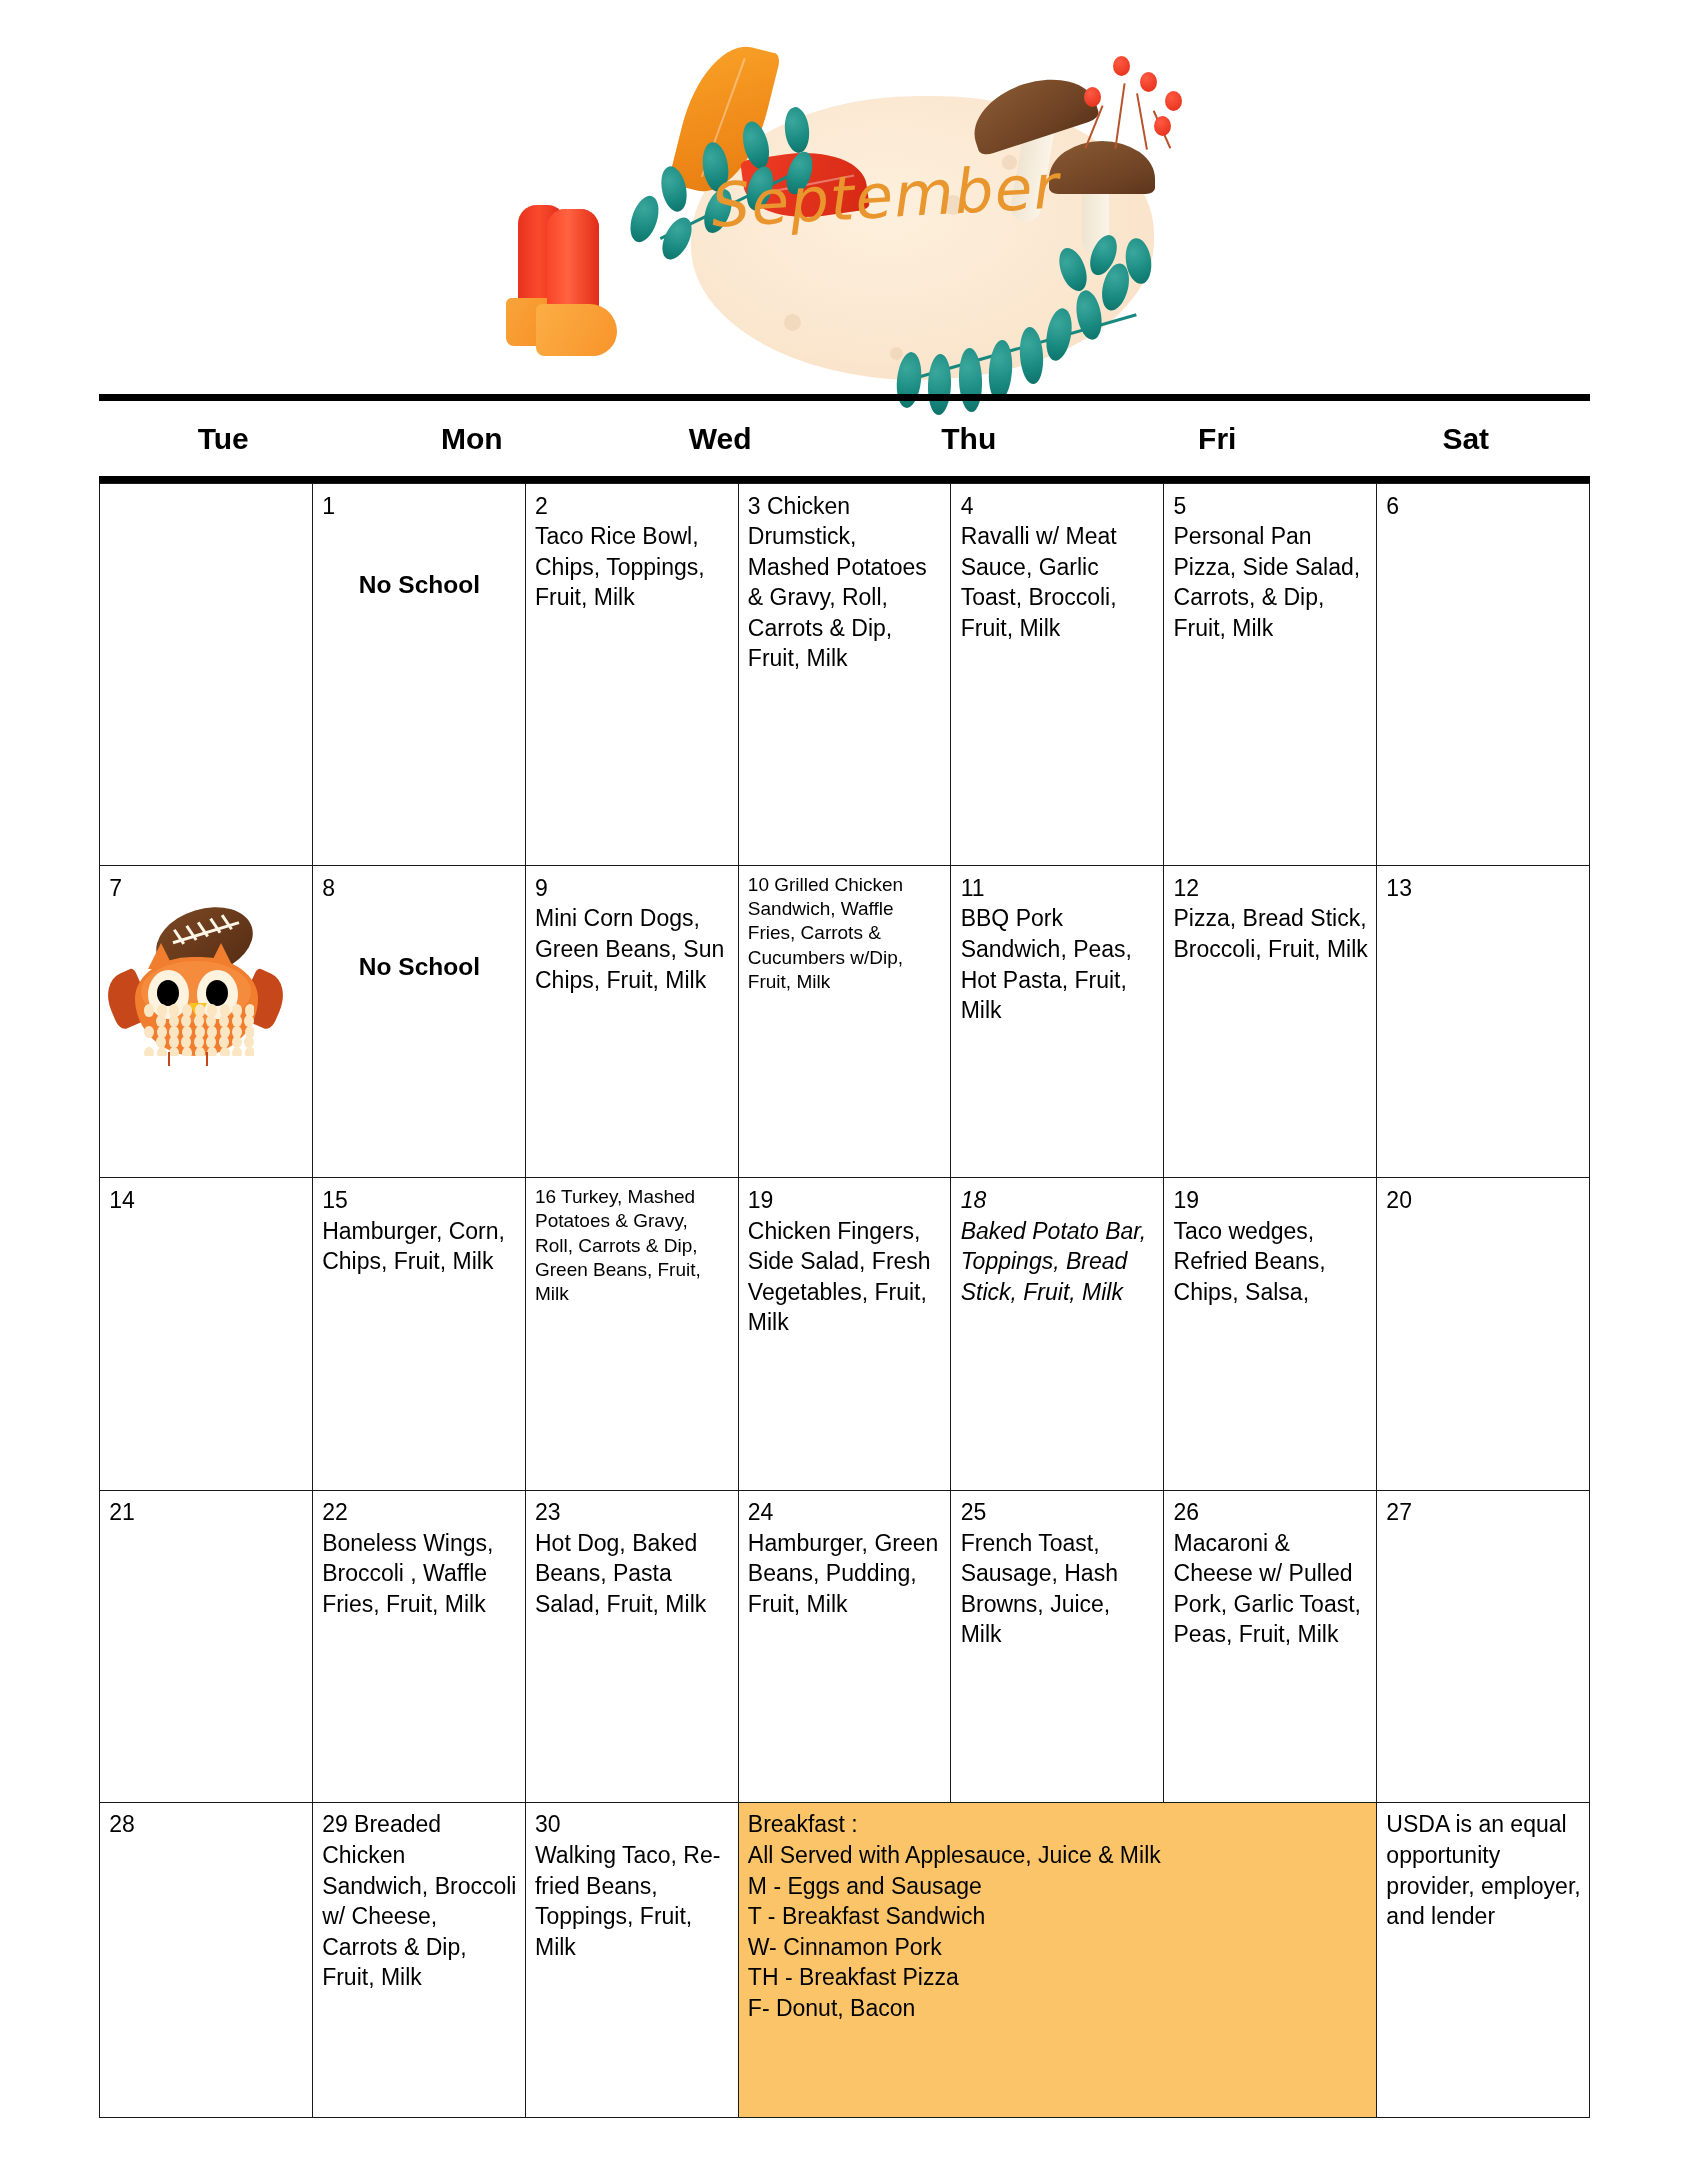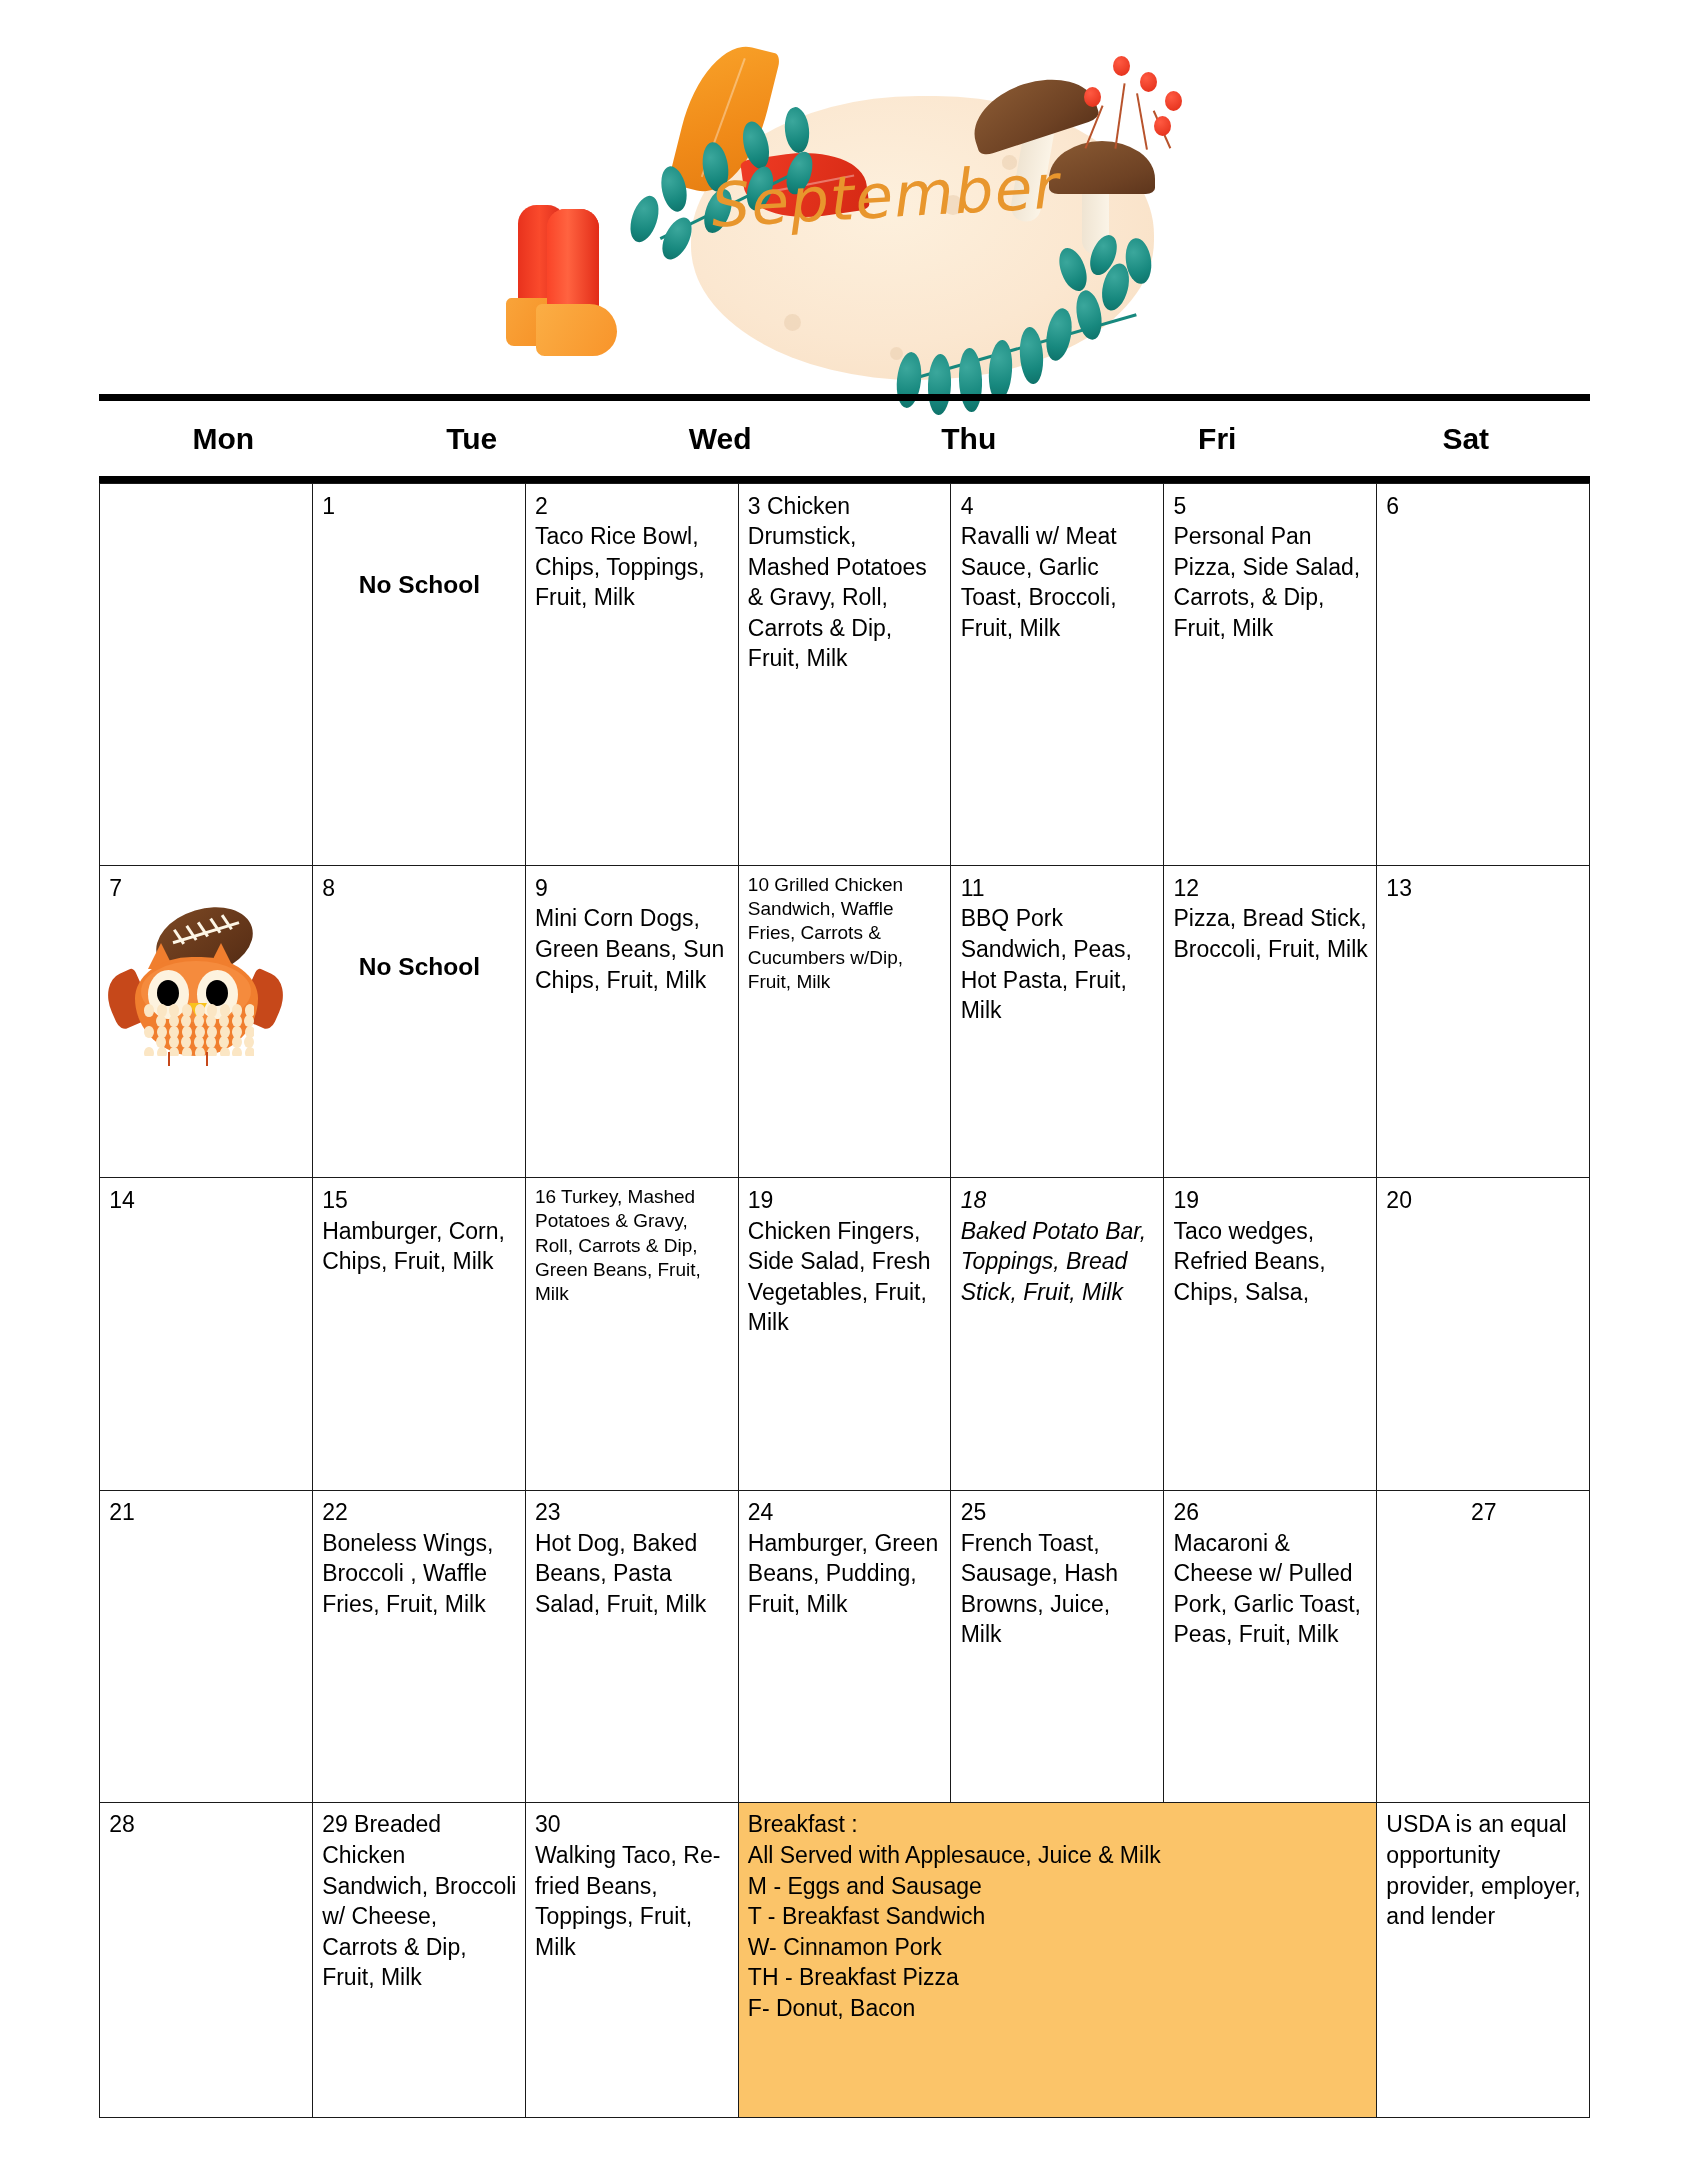--- a/index.html
+++ b/index.html
@@ -167,22 +167,22 @@
     </div>
 
     <div class="month-title">September</div>
   </div>
 </div>
 
 <div class="cal">
   <div class="rule-top"></div>
 
   <div class="dow-row">
+    <div class="dow">Tue</div>
     <div class="dow">Mon</div>
-    <div class="dow">Tue</div>
     <div class="dow">Wed</div>
     <div class="dow">Thu</div>
     <div class="dow">Fri</div>
     <div class="dow">Sat</div>
   </div>
 
   <div class="rule-head"></div>
 
   <table class="grid">
     <colgroup>
@@ -297,21 +297,21 @@
           <td class="day" style="height: 298px;"><span class="dnum">19</span><span class="menu">Taco wedges, Refried Beans, Chips, Salsa,</span></td>
           <td class="day" style="height: 298px;"><span class="dnum">20</span></td>
         </tr>
         <tr>
           <td class="day" style="height: 298px;"><span class="dnum">21</span></td>
           <td class="day" style="height: 298px;"><span class="dnum">22</span><span class="menu">Boneless Wings, Broccoli , Waffle Fries, Fruit, Milk</span></td>
           <td class="day" style="height: 298px;"><span class="dnum">23</span><span class="menu">Hot Dog, Baked Beans, Pasta Salad, Fruit, Milk</span></td>
           <td class="day" style="height: 298px;"><span class="dnum">24</span><span class="menu">Hamburger, Green Beans, Pudding, Fruit, Milk</span></td>
           <td class="day" style="height: 298px;"><span class="dnum">25</span><span class="menu">French Toast, Sausage, Hash Browns, Juice, Milk</span></td>
           <td class="day" style="height: 298px;"><span class="dnum">26</span><span class="menu">Macaroni &amp; Cheese w/ Pulled Pork, Garlic Toast, Peas, Fruit, Milk</span></td>
-          <td class="day" style="height: 298px; text-align: center;"><span class="dnum">27</span></td>
+          <td class="day" style="height: 298px;"><span class="dnum">27</span></td>
         </tr>
         <tr>
           <td class="day" style="height: 301px;"><span class="dnum">28</span></td>
           <td class="day" style="height: 301px;">
             <span class="menu">29  Breaded Chicken Sandwich, Broccoli w/ Cheese, Carrots &amp; Dip, Fruit, Milk</span>
           </td>
           <td class="day" style="height: 301px;"><span class="dnum">30</span><span class="menu">Walking Taco, Re-fried Beans, Toppings, Fruit, Milk</span></td>
           <td class="day breakfast" colspan="3" style="height: 301px;">
             <span class="bline">Breakfast :</span>
             <span class="bline">All Served with Applesauce, Juice &amp; Milk</span>

